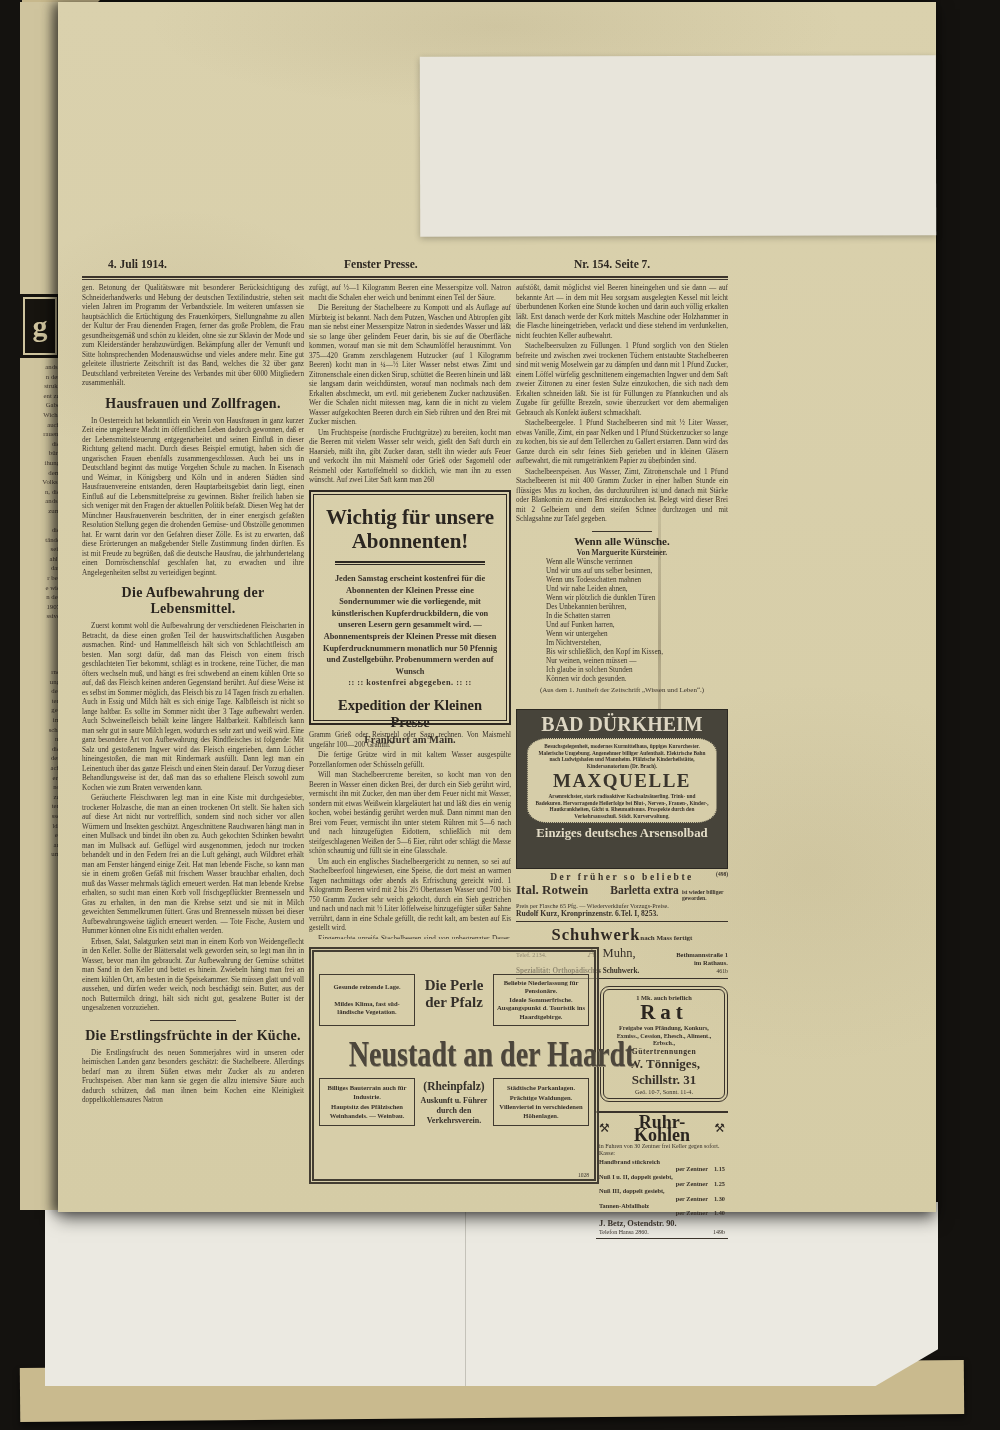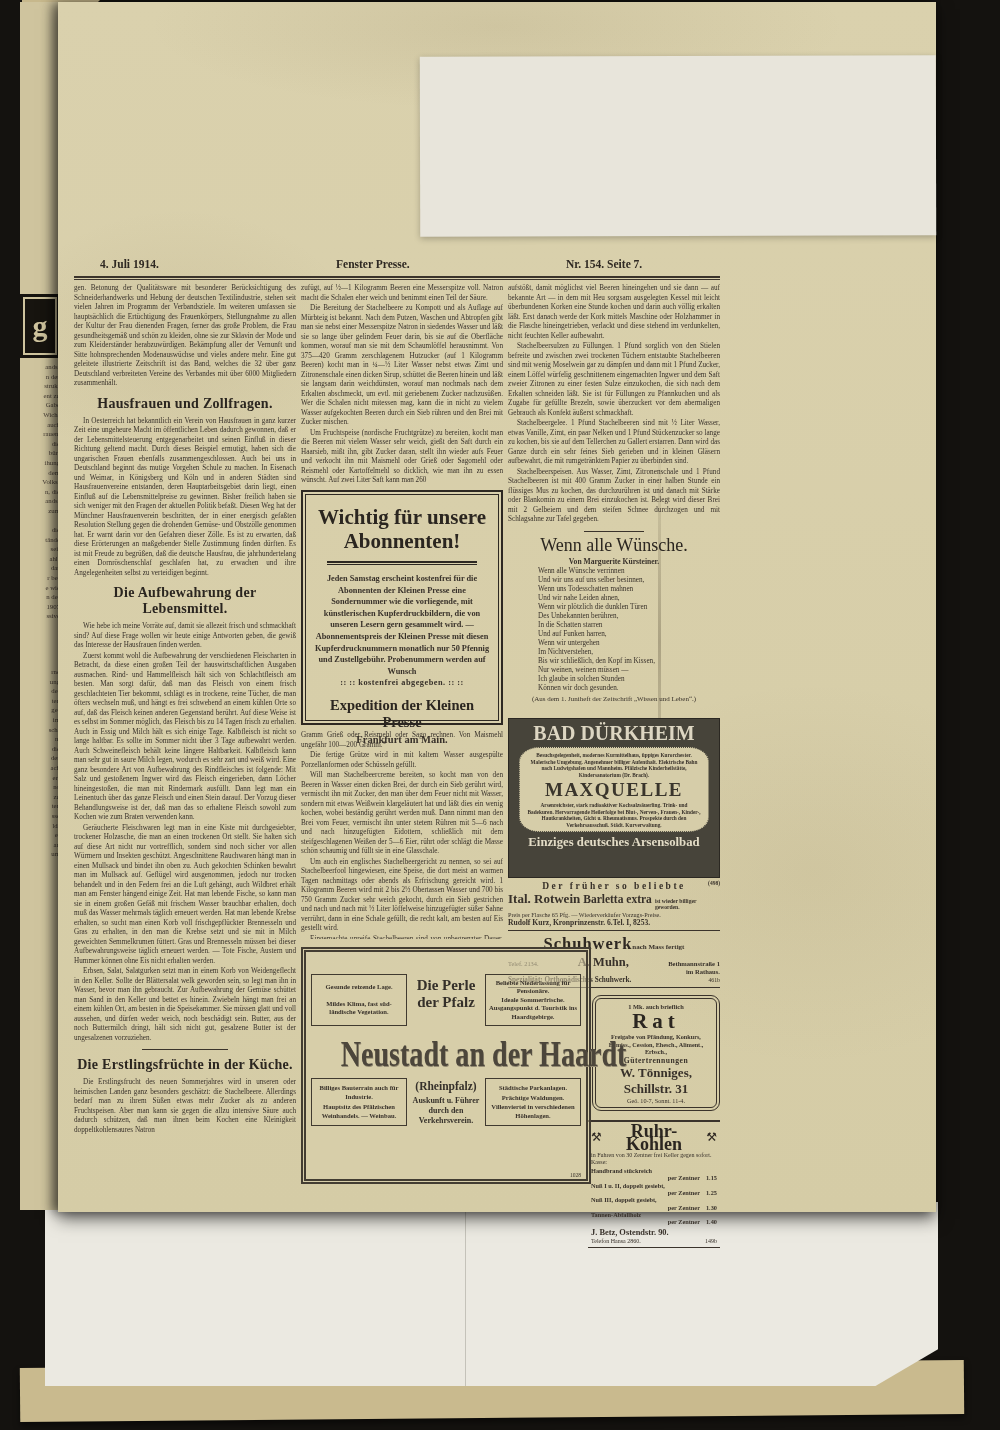--- a/index.html
+++ b/index.html
@@ -27,21 +27,21 @@
   .sheet{position:absolute;left:58px;top:2px;width:878px;height:1210px;color:#38312a;
     background:
       radial-gradient(ellipse 300px 220px at 14% 28%, rgba(120,100,60,.09), transparent 60%),
       radial-gradient(ellipse 420px 320px at 86% 72%, rgba(120,100,60,.08), transparent 60%),
       radial-gradient(ellipse 500px 120px at 50% 2%, rgba(110,92,55,.10), transparent 70%),
       linear-gradient(#dad1ad,#d5cca6);
     box-shadow:-6px 0 10px rgba(0,0,0,.45), 0 7px 16px rgba(0,0,0,.55);}
   .streak{position:absolute;left:600px;top:420px;width:3px;height:440px;
     background:linear-gradient(rgba(80,70,50,0),rgba(80,70,50,.32),rgba(80,70,50,0));}
 
-  .print{position:absolute;left:16px;top:256px;width:646px;}
+  .print{position:absolute;left:24px;top:256px;width:646px;}
   .mast{position:relative;height:15px;font-weight:bold;font-size:11.5px;color:#2e2822;}
   .mast-date{position:absolute;left:26px;}
   .mast-title{position:absolute;left:262px;}
   .mast-issue{position:absolute;left:492px;}
   .mast-rule{margin-top:3px;height:4px;border-top:2.5px solid #3a332b;border-bottom:1px solid #3a332b;}
 
   .cols{display:flex;gap:5px;margin-top:4px;}
   .colL{width:222px;height:902px;overflow:hidden;}
   .colM{width:202px;position:relative;}
   .colR{width:212px;position:relative;}
@@ -72,49 +72,49 @@
   .nu-center-top{font-size:15px;font-weight:bold;text-align:center;line-height:17px;padding-top:3px;color:#35302a;}
   .nu-title{font-size:36px;font-weight:bold;text-align:center;white-space:nowrap;transform:scaleX(.78);transform-origin:center;
     margin:7px 0 3px;color:#4c463b;text-shadow:.6px .6px 0 #948b73;}
   .nu-center-bot{font-size:11.5px;font-weight:bold;text-align:center;line-height:13px;padding-top:2px;color:#35302a;}
   .nu-center-bot .nu-sub{font-size:8px;line-height:10px;font-weight:bold;display:block;margin-top:3px;}
   .nu-adno{position:absolute;right:5px;bottom:1px;font-size:5.5px;}
 
   
   .right-top{height:244px;overflow:hidden;}
   .poem{text-align:center;}
-  .poem-title{font-size:18px;font-weight:normal;color:#2b2620;}
+  .poem-title{font-size:11px;font-weight:bold;color:#2b2620;}
   .poem-byline{font-size:7.6px;font-weight:bold;margin:1px 0;}
   .poem-line{font-size:7.2px;line-height:9px;text-align:left;margin-left:30px;}
   .poem-source{font-size:7px;margin:2px 0 3px;text-align:center;}
 
   .bad{height:160px;background:#47443a;border:1px solid #2b2822;padding:2px 2px;margin-top:15px;}
   .bad-title{color:#ddd6c2;font-size:21px;line-height:25px;font-weight:bold;text-align:center;transform:scaleX(.95);white-space:nowrap;}
   .bad-panel{background:#d6cda9;border:1px dotted #47443a;border-radius:20px/15px;margin:1px 8px;padding:4px 7px 3px;text-align:center;}
   .bad-small{font-size:5.3px;line-height:6.5px;font-weight:bold;}
   .bad-quelle{font-size:19px;font-weight:bold;letter-spacing:1.5px;margin:1px 0;color:#3a352c;}
   .bad-footer{color:#e3dcc6;font-size:13px;font-weight:bold;text-align:center;margin-top:2px;transform:scaleX(.98);white-space:nowrap;}
 
   .rotwein{border-bottom:1px solid #3a332b;padding:3px 0 3px;}
   .rot-l1{font-size:9.5px;font-weight:bold;letter-spacing:2.5px;text-align:center;position:relative;}
   .rot-no{position:absolute;right:0;top:-1px;font-size:5.5px;letter-spacing:0;}
   .rot-l2{display:flex;align-items:baseline;gap:3px;}
   .rot-main{font-size:13px;font-weight:bold;white-space:nowrap;text-align:center;}
-  .rot-extra{font-size:11.5px;font-weight:bold;white-space:nowrap;}
+  .rot-extra{font-size:11.5px;font-weight:bold;white-space:nowrap;margin-left:19px;}
   .rot-note{font-size:5.6px;line-height:6.4px;font-weight:bold;text-align:left;}
   .rot-l3{font-size:6.2px;line-height:7.6px;}
   .rot-l4{font-size:7.6px;font-weight:bold;display:flex;justify-content:flex-start;}
 
   .schuhwerk{border-bottom:1.5px solid #3a332b;padding:3px 0 3px;}
   .sw-r1{display:flex;justify-content:center;align-items:baseline;}
   .sw-main{font-size:16.5px;font-weight:bold;letter-spacing:1px;color:#2e2822;}
   .sw-note{font-size:7px;font-weight:bold;text-align:right;}
   .sw-r2{display:flex;justify-content:space-between;align-items:baseline;margin-top:1px;}
   .sw-tel{font-size:6.4px;}
-  .sw-name{font-size:12.5px;font-weight:bold;}
+  .sw-name{font-size:12.5px;font-weight:normal;}
   .sw-addr{font-size:6.6px;font-weight:bold;text-align:right;line-height:7.4px;}
   .sw-r3{display:flex;justify-content:space-between;align-items:baseline;font-size:7.2px;font-weight:bold;margin-top:1px;}
   .sw-adno{font-size:5.8px;font-weight:normal;}
 
   .rat{width:128px;margin-left:84px;margin-top:7px;border:4px double #3a332b;border-radius:9px;padding:4px 4px 3px;text-align:center;}
   .rat-top{font-size:6.4px;font-weight:bold;}
   .rat-title{font-size:21px;line-height:22px;font-weight:bold;letter-spacing:5px;color:#2b2620;}
   .rat-body{font-size:6.2px;line-height:7.5px;font-weight:bold;margin-top:1px;}
   .rat-g{font-size:7.6px;font-weight:bold;letter-spacing:.5px;}
   .rat-name{font-size:13px;font-weight:bold;}
@@ -208,21 +208,20 @@
       </div>
       <div class="mast-rule"></div>
 
       <div class="cols">
 
         <div class="colL">
           <p class="body cont">gen. Betonung der Qualitätsware mit besonderer Berücksichtigung des Schneiderhandwerks und Hebung der deutschen Textilindustrie, stehen seit vielen Jahren im Programm der Verbandsziele. Im weiteren umfassen sie hauptsächlich die Ertüchtigung des Frauenkörpers, Stellungnahme zu allen der Kultur der Frau dienenden Fragen, ferner das große Problem, die Frau gesundheitsgemäß und schön zu kleiden, ohne sie zur Sklavin der Mode und zum Kleiderständer herabzuwürdigen. Bekämpfung aller der Vernunft und Sitte hohnsprechenden Modenauswüchse und vieles andere mehr. Eine gut geleitete illustrierte Zeitschrift ist das Band, welches die 32 über ganz Deutschland verbreiteten Vereine des Verbandes mit über 6000 Mitgliedern zusammenhält.</p>
           <h3 class="headline">Hausfrauen und Zollfragen.</h3>
           <p class="body">In Oesterreich hat bekanntlich ein Verein von Hausfrauen in ganz kurzer Zeit eine ungeheure Macht im öffentlichen Leben dadurch gewonnen, daß er der Lebensmittelsteuerung entgegenarbeitet und seinen Einfluß in dieser Richtung geltend macht. Durch dieses Beispiel ermutigt, haben sich die ungarischen Frauen ebenfalls zusammengeschlossen. Auch bei uns in Deutschland beginnt das mutige Vorgehen Schule zu machen. In Eisenach und Weimar, in Königsberg und Köln und in anderen Städten sind Hausfrauenvereine entstanden, deren Hauptarbeitsgebiet darin liegt, einen Einfluß auf die Lebensmittelpreise zu gewinnen. Bisher freilich haben sie sich weniger mit den Fragen der aktuellen Politik befaßt. Diesen Weg hat der Münchner Hausfrauenverein beschritten, der in einer energisch gefaßten Resolution Stellung gegen die drohenden Gemüse- und Obstzölle genommen hat. Er warnt darin vor den Gefahren dieser Zölle. Es ist zu erwarten, daß diese Erörterungen an maßgebender Stelle Zustimmung finden dürften. Es ist mit Freude zu begrüßen, daß die deutsche Hausfrau, die jahrhundertelang einen Dornröschenschlaf geschlafen hat, zu erwachen und ihre Angelegenheiten selbst zu verteidigen beginnt.</p>
           <h3 class="headline">Die Aufbewahrung der Lebensmittel.</h3>
-          <p class="body">Wie hebe ich meine Vorräte auf, damit sie allezeit frisch und schmackhaft sind? Auf diese Frage wollen wir heute einige Antworten geben, die gewiß das Interesse der Hausfrauen finden werden.</p>
           <p class="body">Zuerst kommt wohl die Aufbewahrung der verschiedenen Fleischarten in Betracht, da diese einen großen Teil der hauswirtschaftlichen Ausgaben ausmachen. Rind- und Hammelfleisch hält sich von Schlachtfleisch am besten. Man sorgt dafür, daß man das Fleisch von einem frisch geschlachteten Tier bekommt, schlägt es in trockene, reine Tücher, die man öfters wechseln muß, und hängt es frei schwebend an einem kühlen Orte so auf, daß das Fleisch keinen anderen Gegenstand berührt. Auf diese Weise ist es selbst im Sommer möglich, das Fleisch bis zu 14 Tagen frisch zu erhalten. Auch in Essig und Milch hält es sich einige Tage. Kalbfleisch ist nicht so lange haltbar. Es sollte im Sommer nicht über 3 Tage aufbewahrt werden. Auch Schweinefleisch behält keine längere Haltbarkeit. Kalbfleisch kann man sehr gut in saure Milch legen, wodurch es sehr zart und weiß wird. Eine ganz besondere Art von Aufbewahrung des Rindfleisches ist folgende: Mit Salz und gestoßenem Ingwer wird das Fleisch eingerieben, dann Löcher hineingestoßen, die man mit Rindermark ausfüllt. Dann legt man ein Leinentuch über das ganze Fleisch und einen Stein darauf. Der Vorzug dieser Behandlungsweise ist der, daß man das so erhaltene Fleisch sowohl zum Kochen wie zum Braten verwenden kann.</p>
           <p class="body">Geräucherte Fleischwaren legt man in eine Kiste mit durchgesiebter, trockener Holzasche, die man an einen trockenen Ort stellt. Sie halten sich auf diese Art nicht nur vortrefflich, sondern sind noch sicher vor allen Würmern und Insekten geschützt. Angeschnittene Rauchwaren hängt man in einen Mullsack und bindet ihn oben zu. Auch gekochten Schinken bewahrt man im Mullsack auf. Geflügel wird ausgenommen, jedoch nur trocken behandelt und in den Federn frei an die Luft gehängt, auch Wildbret erhält man am Fenster hängend einige Zeit. Hat man lebende Fische, so kann man sie in einem großen Gefäß mit frischem Wasser brauchbar erhalten, doch muß das Wasser mehrmals täglich erneuert werden. Hat man lebende Krebse erhalten, so sucht man einen Korb voll frischgepflückter Brennesseln und Gras zu erhalten, in den man die Krebse setzt und sie mit in Milch geweichten Semmelkrumen füttert. Gras und Brennesseln müssen bei dieser Aufbewahrungsweise täglich erneuert werden. — Tote Fische, Austern und Hummer können ohne Eis nicht erhalten werden.</p>
           <p class="body">Erbsen, Salat, Salatgurken setzt man in einem Korb von Weidengeflecht in den Keller. Sollte der Blättersalat welk geworden sein, so legt man ihn in Wasser, bevor man ihn gebraucht. Zur Aufbewahrung der Gemüse schüttet man Sand in den Keller und bettet es hinein. Zwiebeln hängt man frei an einem kühlen Ort, am besten in die Speisekammer. Sie müssen glatt und voll aussehen, und dürfen weder weich, noch beschädigt sein. Butter, aus der noch Buttermilch dringt, hält sich nicht gut, gesalzene Butter ist der ungesalzenen vorzuziehen.</p>
           <div class="sec-divider"></div>
           <h3 class="headline">Die Erstlingsfrüchte in der Küche.</h3>
           <p class="body">Die Erstlingsfrucht des neuen Sommerjahres wird in unseren oder heimischen Landen ganz besonders geschätzt: die Stachelbeere. Allerdings bedarf man zu ihrem Süßen etwas mehr Zucker als zu anderen Fruchtspeisen. Aber man kann sie gegen die allzu intensive Säure auch dadurch schützen, daß man ihnen beim Kochen eine Kleinigkeit doppeltkohlensaures Natron</p>
         </div>
 
         <div class="colM">
           <div class="mid-top">

